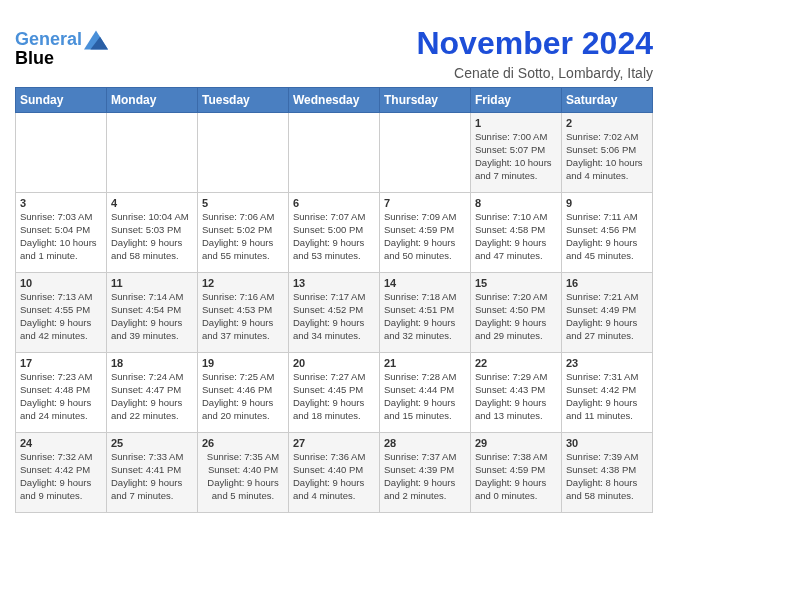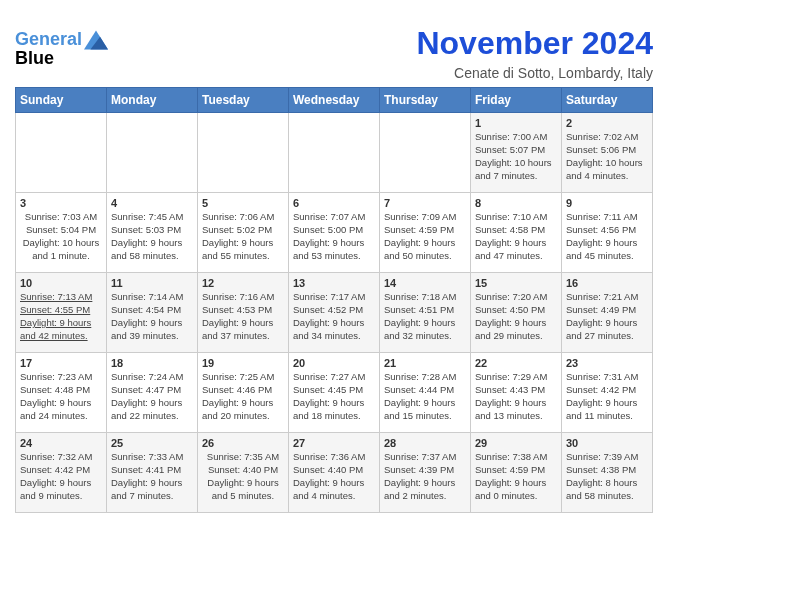--- a/index.html
+++ b/index.html
@@ -146,27 +146,27 @@
           <td>
             <span class="day-num">2</span>
             <div class="day-info" style="white-space: pre-line;">Sunrise: 7:02 AM
 Sunset: 5:06 PM
 Daylight: 10 hours and 4 minutes.</div>
           </td>
         </tr>
         <tr>
           <td>
             <span class="day-num">3</span>
-            <div class="day-info" style="white-space: pre-line; text-align: center;">Sunrise: 7:03 AM
+            <div class="day-info" style="white-space: pre-line;">Sunrise: 7:03 AM
 Sunset: 5:04 PM
 Daylight: 10 hours and 1 minute.</div>
           </td>
           <td>
             <span class="day-num">4</span>
-            <div class="day-info" style="white-space: pre-line;">Sunrise: 7:45 AM
+            <div class="day-info" style="white-space: pre-line;">Sunrise: 10:04 AM
 Sunset: 5:03 PM
 Daylight: 9 hours and 58 minutes.</div>
           </td>
           <td>
             <span class="day-num">5</span>
             <div class="day-info" style="white-space: pre-line;">Sunrise: 7:06 AM
 Sunset: 5:02 PM
 Daylight: 9 hours and 55 minutes.</div>
           </td>
           <td>
@@ -190,21 +190,21 @@
           <td>
             <span class="day-num">9</span>
             <div class="day-info" style="white-space: pre-line;">Sunrise: 7:11 AM
 Sunset: 4:56 PM
 Daylight: 9 hours and 45 minutes.</div>
           </td>
         </tr>
         <tr>
           <td>
             <span class="day-num">10</span>
-            <div class="day-info" style="white-space: pre-line; text-decoration: underline;">Sunrise: 7:13 AM
+            <div class="day-info" style="white-space: pre-line;">Sunrise: 7:13 AM
 Sunset: 4:55 PM
 Daylight: 9 hours and 42 minutes.</div>
           </td>
           <td>
             <span class="day-num">11</span>
             <div class="day-info" style="white-space: pre-line;">Sunrise: 7:14 AM
 Sunset: 4:54 PM
 Daylight: 9 hours and 39 minutes.</div>
           </td>
           <td>

